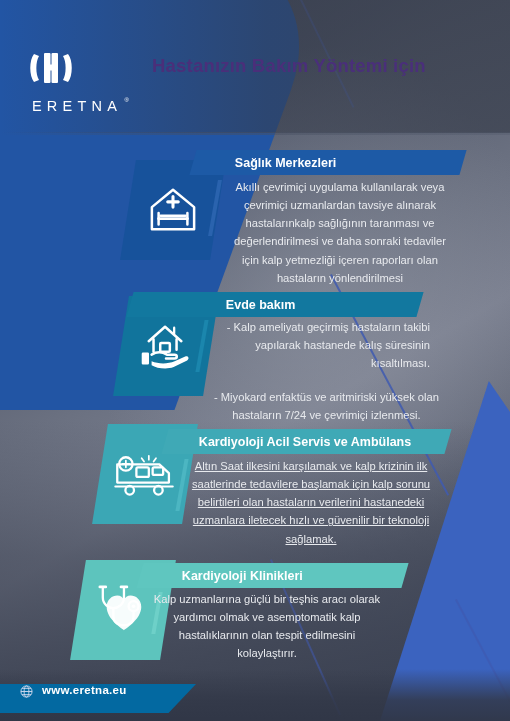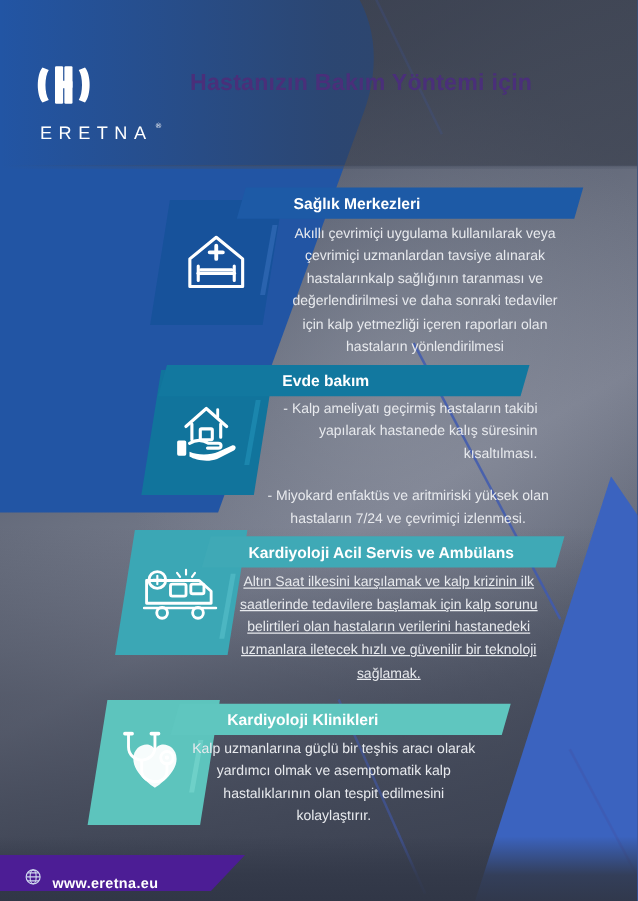--- a/index.html
+++ b/index.html
@@ -124,23 +124,23 @@
     text-align:center;
   }
   .accent-bar {
     position:absolute;
     width:4px;
     transform:skewX(-10deg);
   }
   .footer-strip {
     position:absolute; left:0; bottom:8px;
     width:196px; height:29px;
-    background:#4c1d95;
+    background:#0369a1;
     clip-path:polygon(0 0, 100% 0, 86% 100%, 0% 100%);
-    display:flex; align-items:flex-end; z-index:7;
+    display:flex; align-items:flex-start; z-index:7;
   }
   .footer-strip .glob { margin-left:20px; margin-right:9px; display:block; }
   .footer-url {
     color:#ffffff; font-size:11.5px; font-weight:bold; letter-spacing:.3px;
   }
   .footer-bg {
     position:absolute; left:0; bottom:0; width:510px; height:52px;
     background:linear-gradient(180deg, rgba(52,58,74,.0) 0%, rgba(50,56,72,.85) 60%, rgba(48,54,70,.95) 100%);
     z-index:6;
   }

